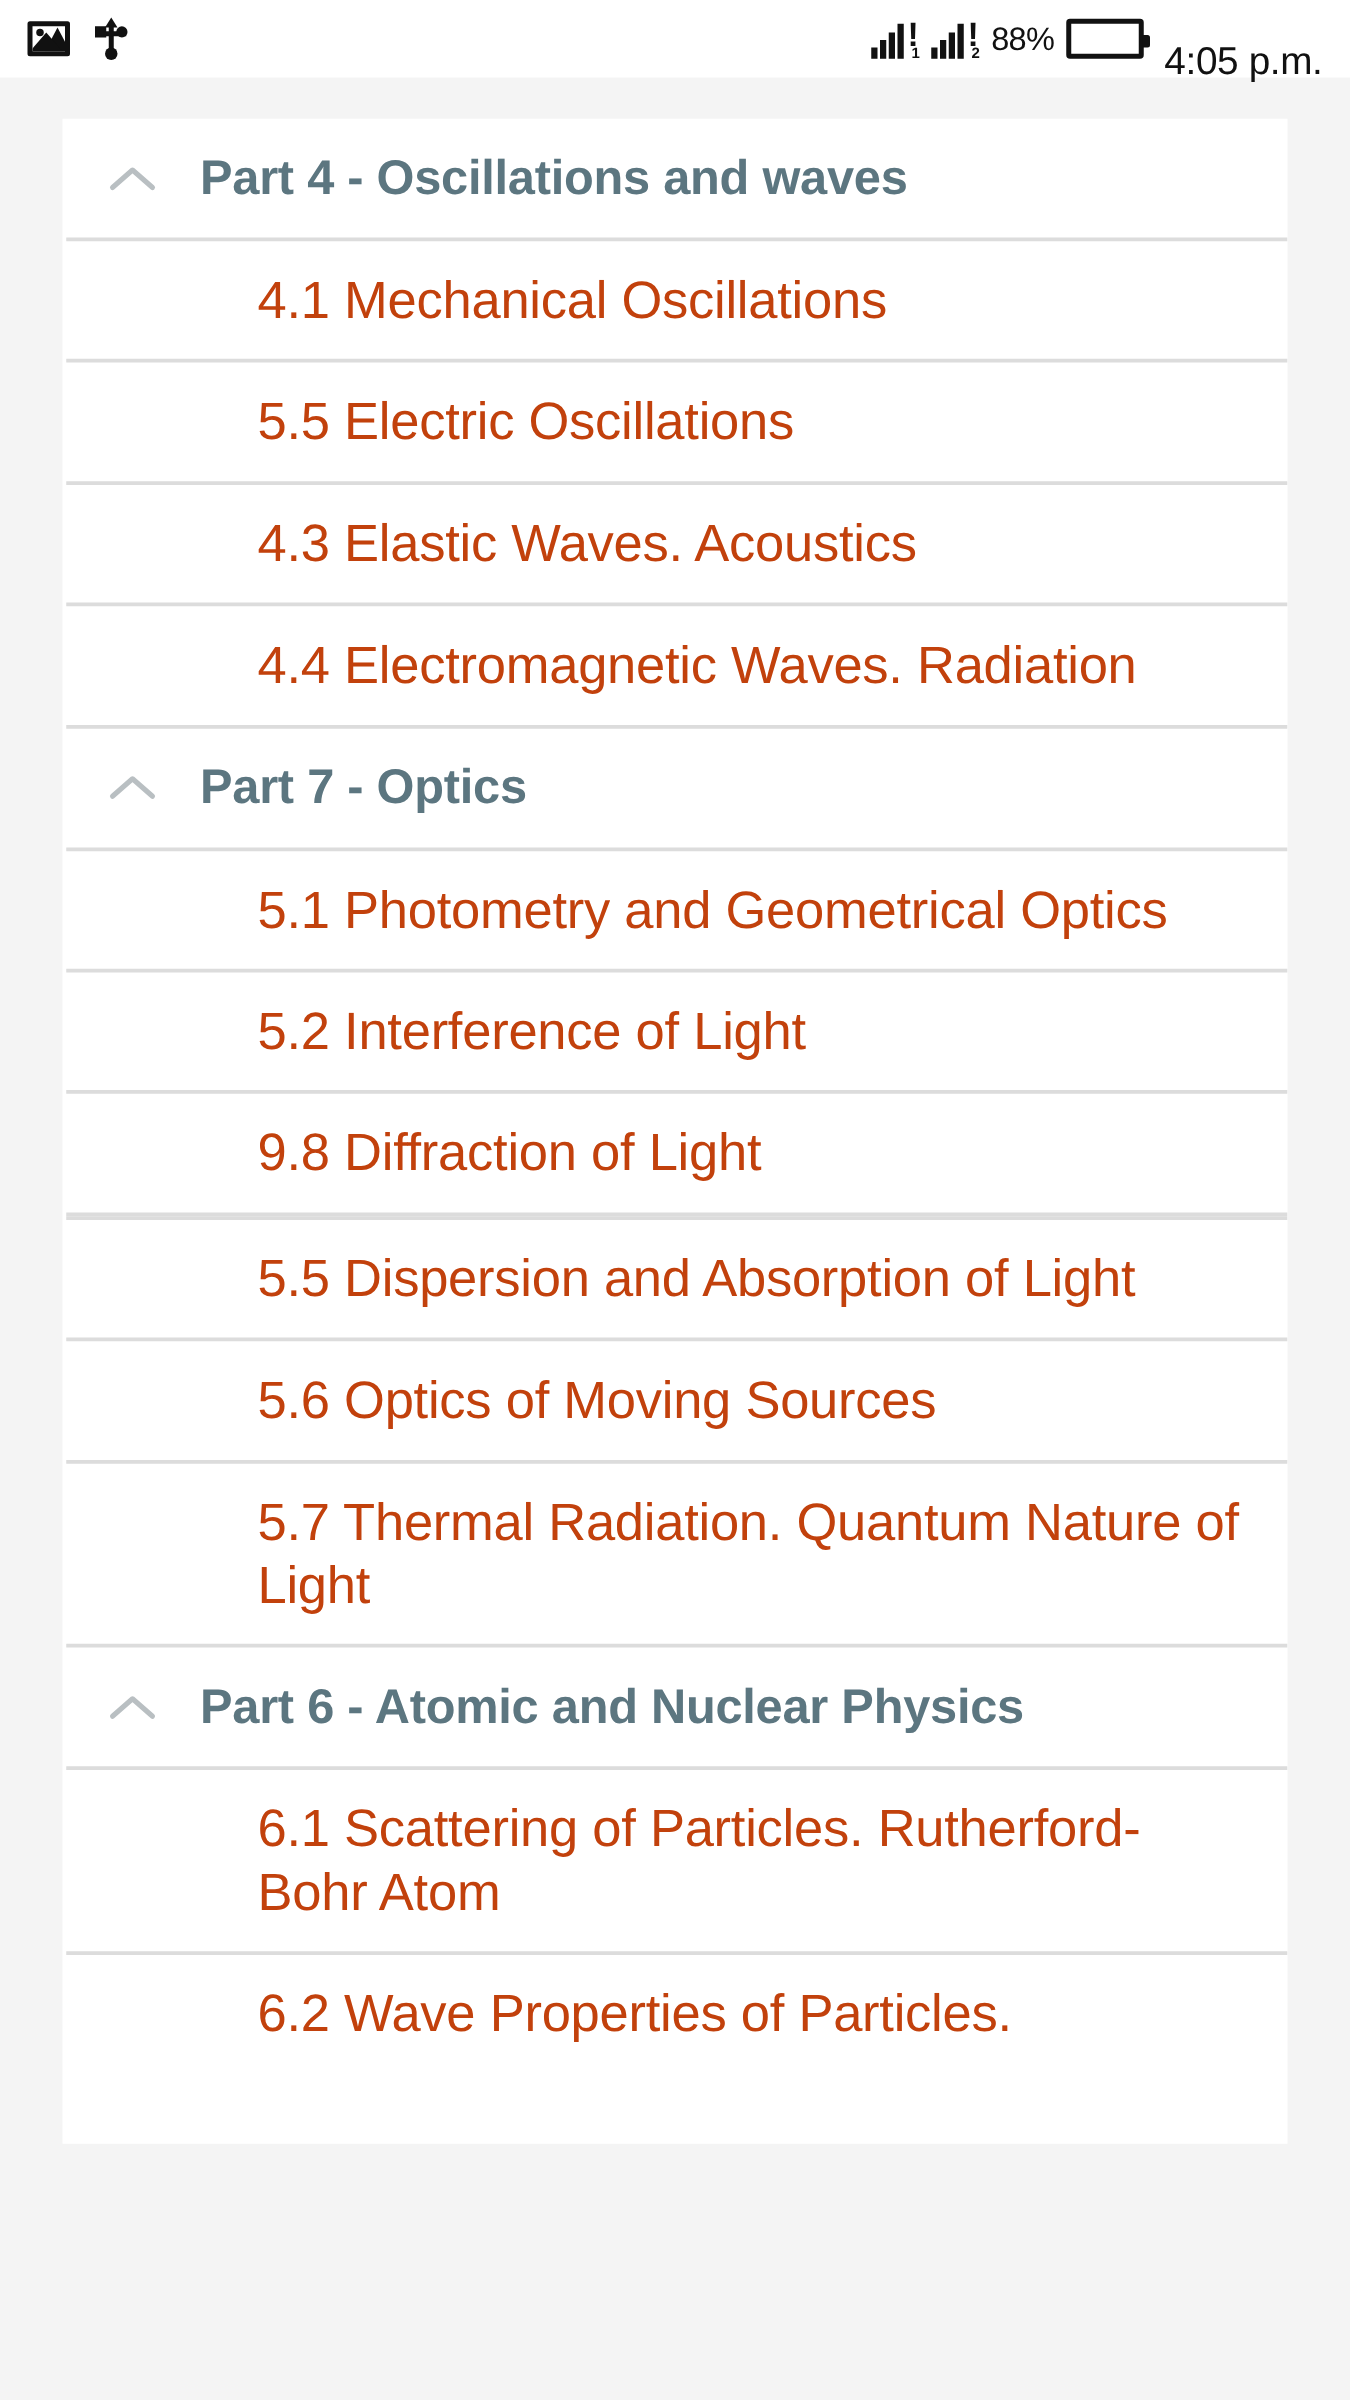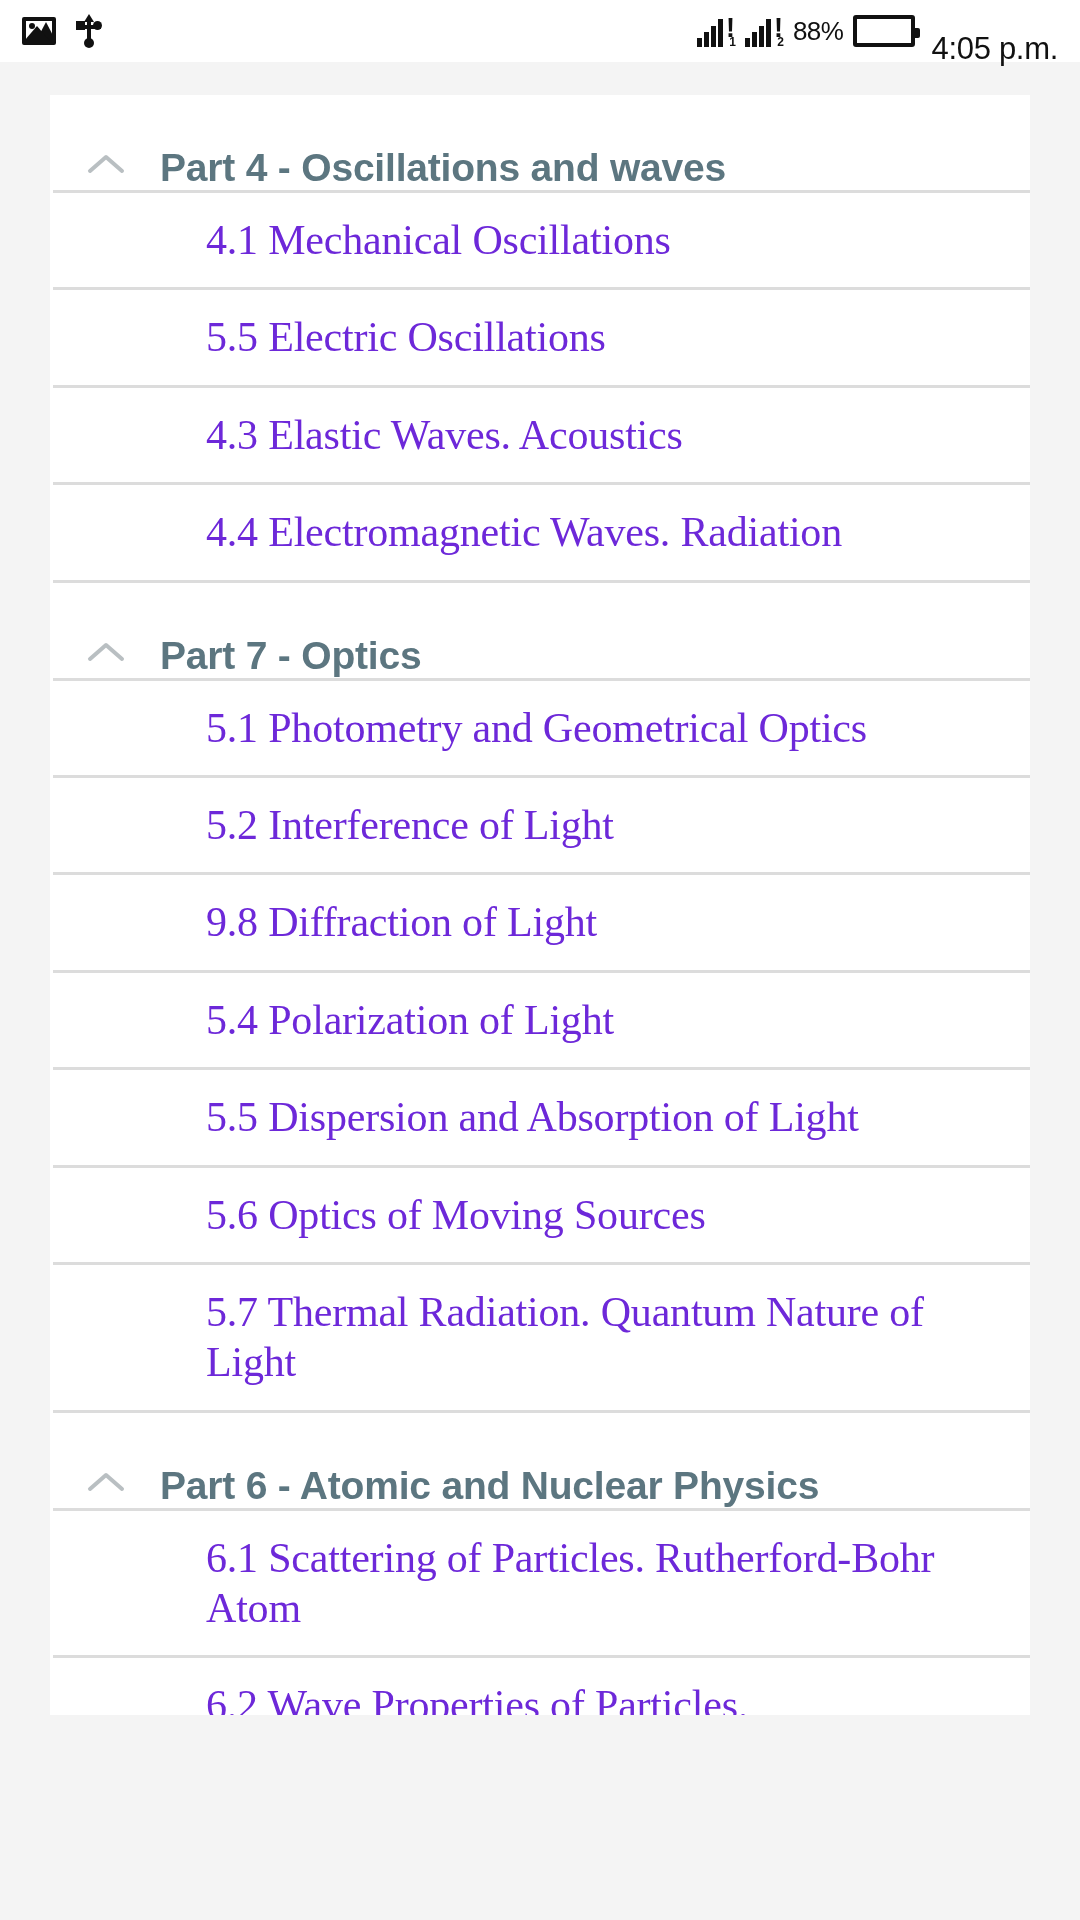--- a/index.html
+++ b/index.html
@@ -110,21 +110,21 @@
   }
 
   #toc-card{
     margin:0 50px;
     background:#ffffff;
     height:1620px;
     overflow:hidden;
   }
 
   .section-header{
-    display:flex; align-items:flex-end;
+    display:flex; align-items:center;
     height:95px;
     padding-left:30px;
   }
   .chevron{
     width:52px; height:52px; position:relative; flex:none;
     margin-right:28px;
   }
   .chevron svg{ display:block; }
 
   .section-title{
@@ -133,24 +133,24 @@
     font-size:39px;
     color:#5c7680;
     letter-spacing:-0.2px;
     white-space:nowrap;
   }
 
   .divider{ height:3px; background:#dcdcdc; margin-left:3px; }
 
   .toc-item{
     padding:22px 30px 22px 156px;
-    font-family:Liberation Serif, serif;
+    font-family:Liberation Sans, sans-serif;
     font-size:42px;
     line-height:1.20;
-    color:#6d28d9;
+    color:#c2410c;
     letter-spacing:-0.2px;
   }
 </style>
 </head>
 <body>
 
 <div id="status-bar">
   <div class="sb-left">
     <span class="icon-photo">
         <i class="photo-peak2"></i>
@@ -214,21 +214,20 @@
         </span>
         <span class="section-title">Part 7 - Optics</span>
       </div>
       <div class="divider"></div>
       <div class="toc-item">5.1 Photometry and Geometrical Optics</div>
       <div class="divider"></div>
       <div class="toc-item">5.2 Interference of Light</div>
       <div class="divider"></div>
       <div class="toc-item">9.8 Diffraction of Light</div>
       <div class="divider"></div>
-      <div class="toc-item">5.4 Polarization of Light</div>
       <div class="divider"></div>
       <div class="toc-item">5.5 Dispersion and Absorption of Light</div>
       <div class="divider"></div>
       <div class="toc-item">5.6 Optics of Moving Sources</div>
       <div class="divider"></div>
       <div class="toc-item">5.7 Thermal Radiation. Quantum Nature of Light</div>
       <div class="divider"></div>
       <div class="section-header">
         <span class="chevron">
           <svg width="52" height="52" viewBox="0 0 52 52">

